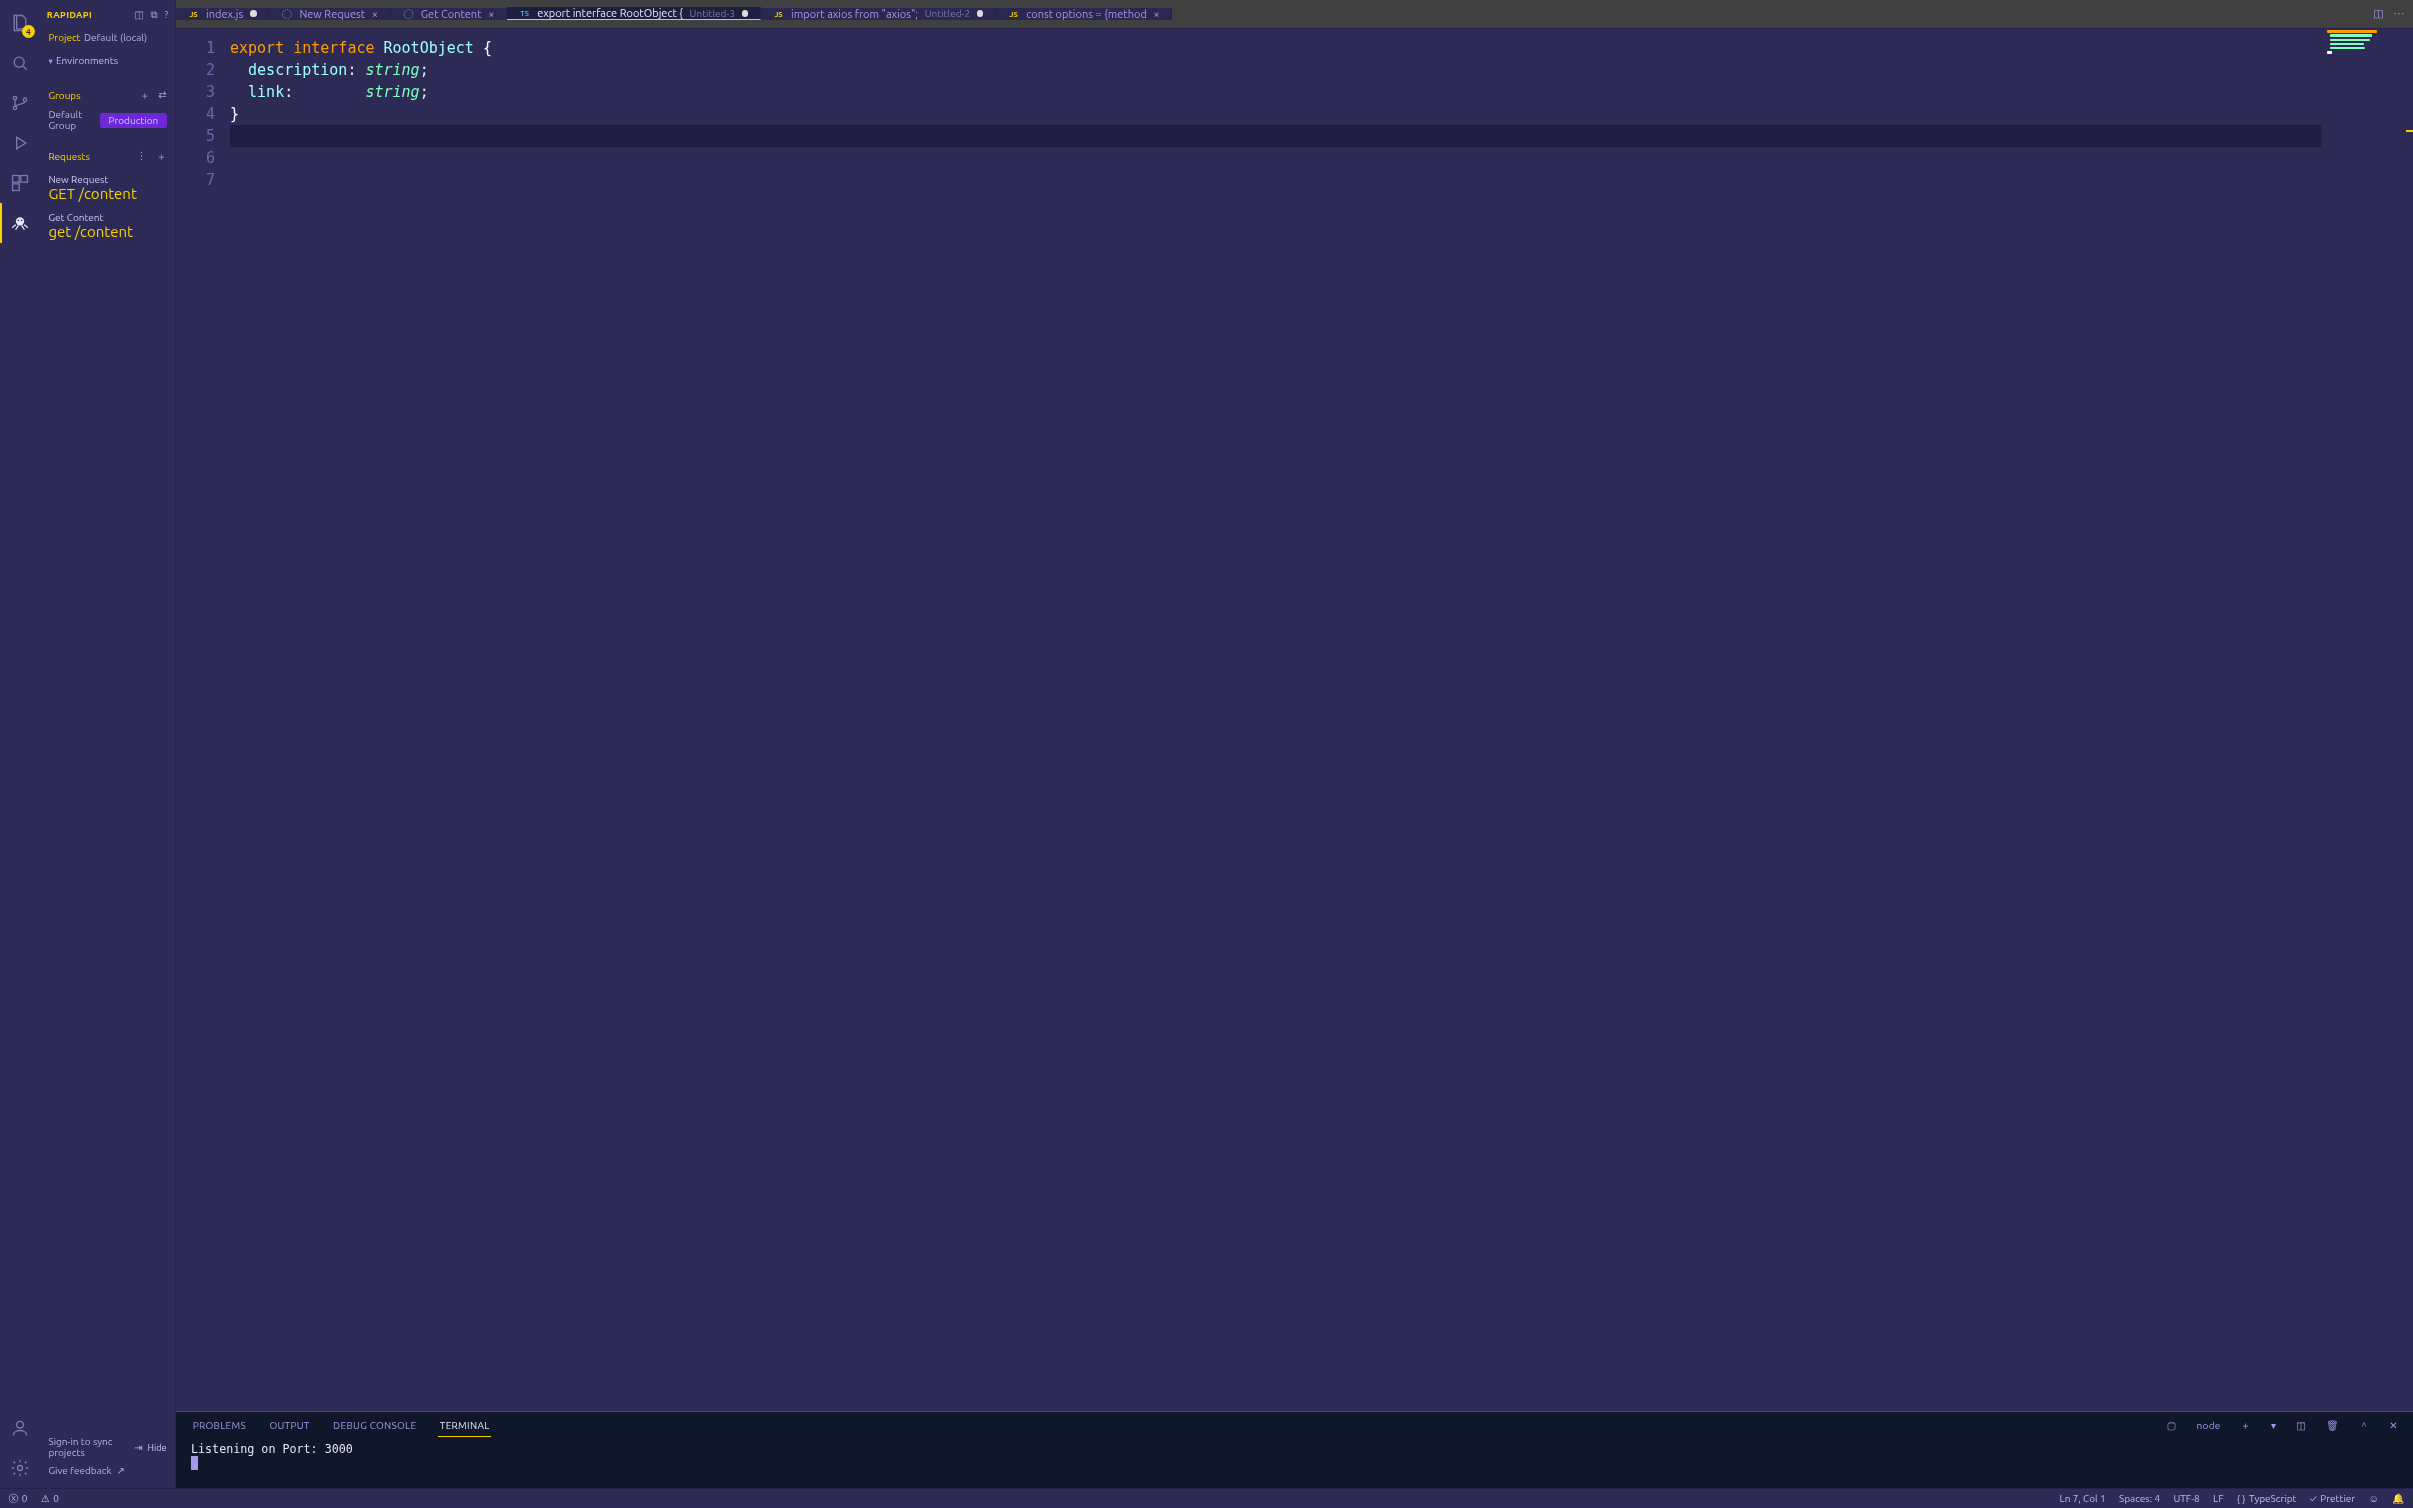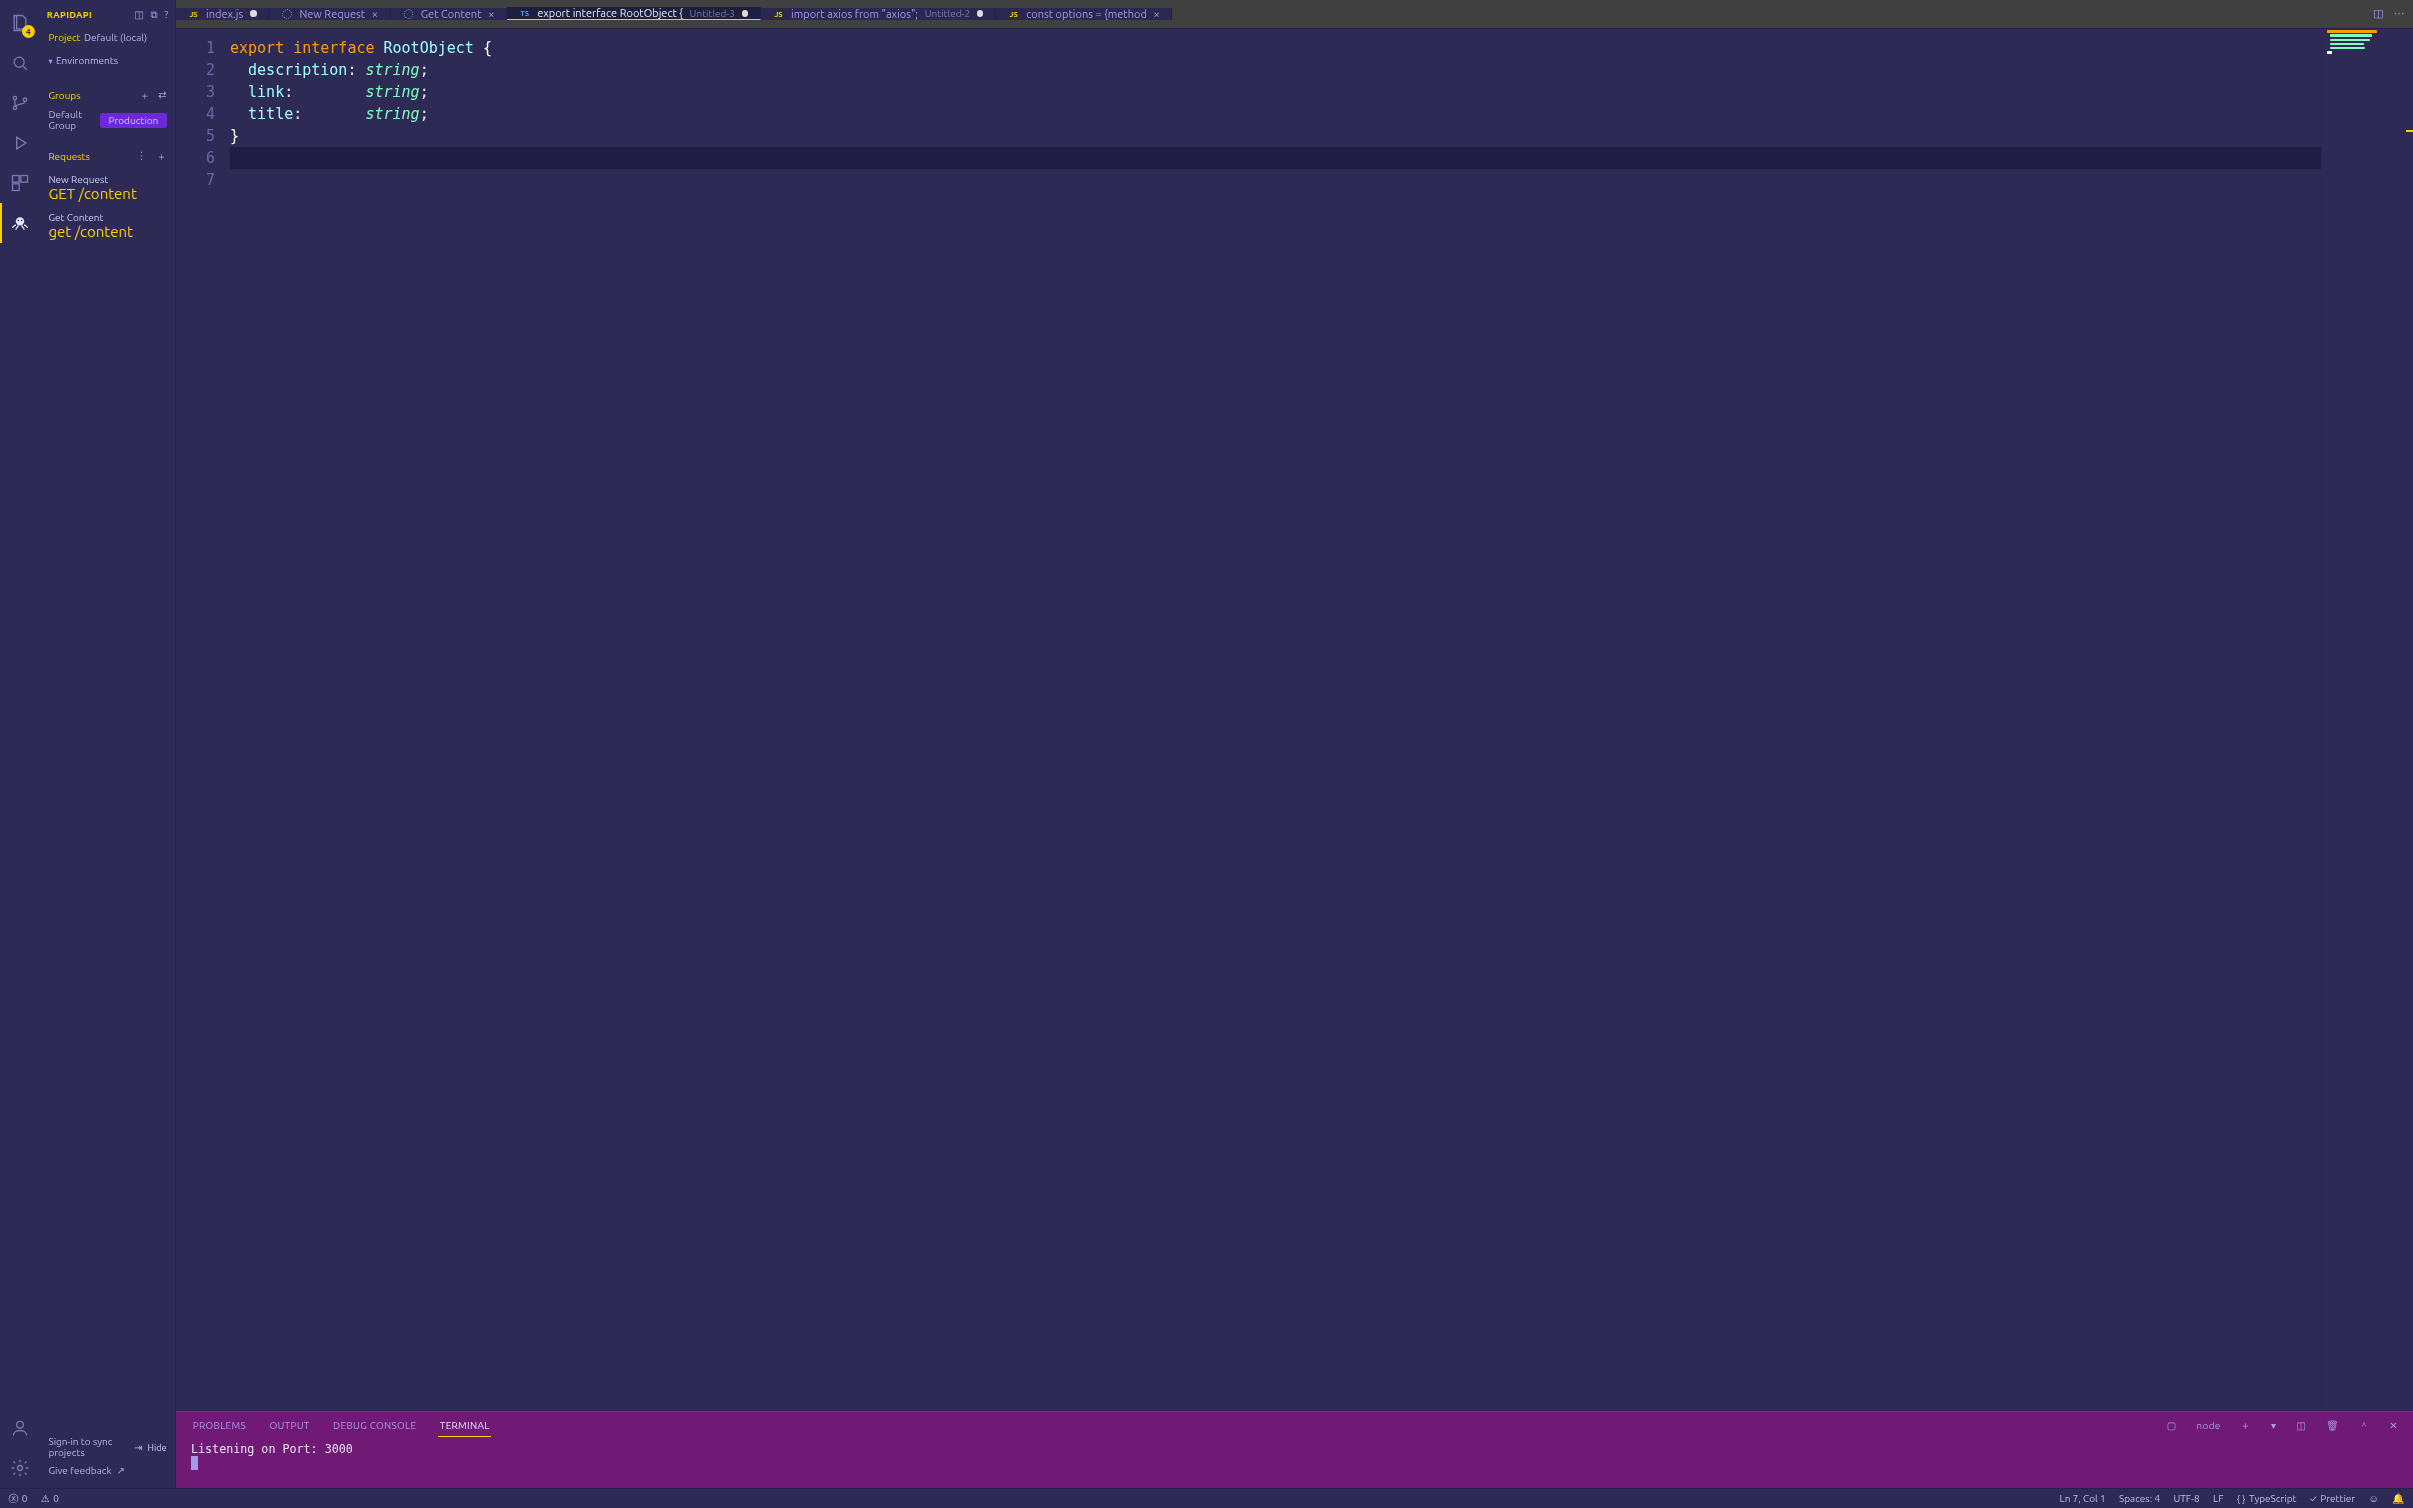--- a/index.html
+++ b/index.html
@@ -132,21 +132,21 @@
 .minimap {
   width: 92px; background:#2d2b55; border-left:0.8px solid #2a2850;
   position: relative;
 }
 .minimap .mm-line { height:2.5px; margin:1.7px 5px; border-radius:0.8px; }
 
 .orange-tick { position:absolute; right:0; width:6.7px; height:2.5px; background:#fad000;}
 
 
 .panel {
-  height: 77px; background:#701a75; border-top:0.8px solid #4b4890;
+  height: 77px; background:#0f172a; border-top:0.8px solid #4b4890;
   display:flex; flex-direction:column;
 }
 .panel-tabs {
   height:27px; display:flex; align-items:center; gap:20px;
   padding:0 15px; color:#a599e9; font-size:10px; letter-spacing:0.3px;
 }
 .ptab { cursor:pointer; padding:0 1.7px; }
 .ptab.active { color:#e6e6fa; border-bottom:0.8px solid #fad000; padding-bottom:5px; margin-top:5px;}
 .panel-tabs .pspacer { flex:1; }
 .panel-tabs .ticon { cursor:pointer; color:#a599e9; }
@@ -331,21 +331,20 @@
           <div>3</div>
           <div>4</div>
           <div>5</div>
           <div>6</div>
           <div>7</div>
         </div>
       <div class="code mono" id="code">
           <div class="line"><span class="kw-export">export</span>&nbsp;<span class="kw-interface">interface</span>&nbsp;<span class="typename">RootObject</span>&nbsp;<span class="brace">{</span></div>
           <div class="line">&nbsp;&nbsp;<span class="prop">description</span><span class="colon">:</span>&nbsp;<span class="type">string</span><span class="semi">;</span></div>
           <div class="line">&nbsp;&nbsp;<span class="prop">link</span><span class="colon">:</span>&nbsp;&nbsp;&nbsp;&nbsp;&nbsp;&nbsp;&nbsp;&nbsp;<span class="type">string</span><span class="semi">;</span></div>
-          <div class="line">&nbsp;&nbsp;<span class="prop">title</span><span class="colon">:</span>&nbsp;&nbsp;&nbsp;&nbsp;&nbsp;&nbsp;&nbsp;<span class="type">string</span><span class="semi">;</span></div>
           <div class="line"><span class="brace">}</span></div>
           <div class="line hl"></div>
         </div>
       <div class="minimap">
         <div class="mm-line" style="background:#ff9d00;width:50px;"></div>
         <div class="mm-line" style="background:#80ffbb;width:42px;margin-left:8.4px;"></div>
         <div class="mm-line" style="background:#80ffbb;width:40px;margin-left:8.4px;"></div>
         <div class="mm-line" style="background:#80ffbb;width:34px;margin-left:8.4px;"></div>
         <div class="mm-line" style="background:#80ffbb;width:35px;margin-left:8.4px;"></div>
         <div class="mm-line" style="background:#ffffff;width:5px;"></div>

